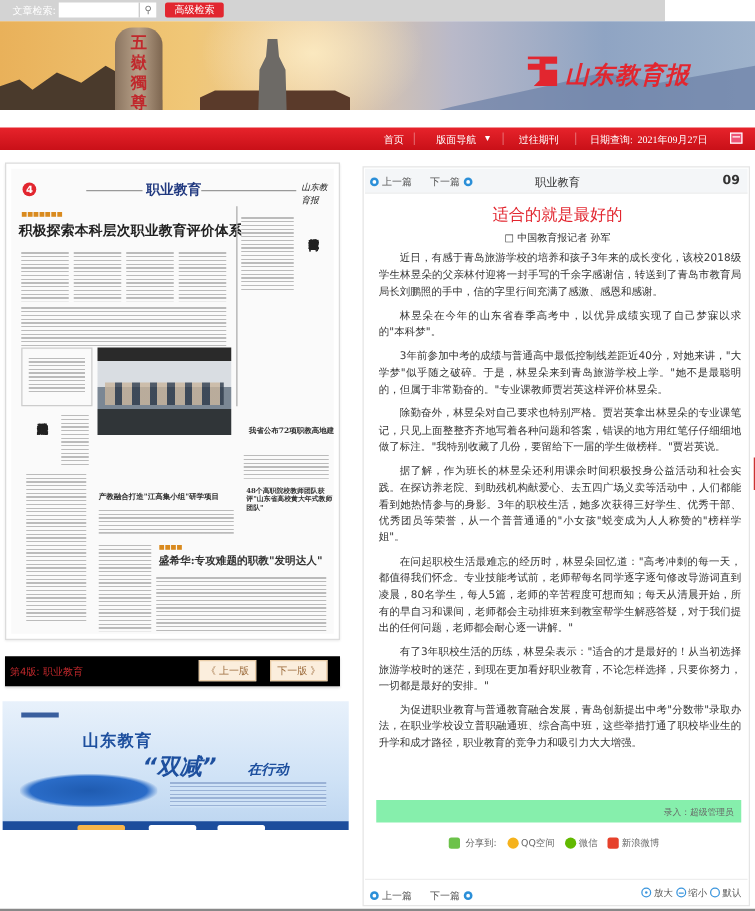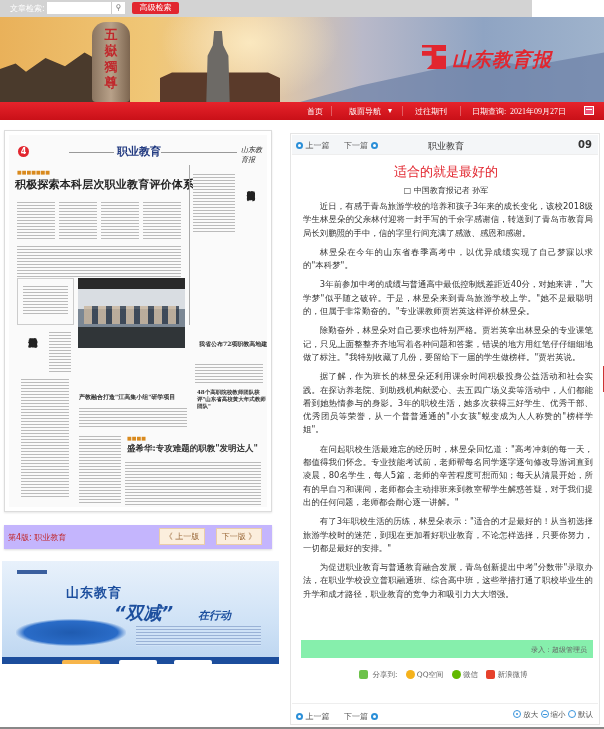--- a/index.html
+++ b/index.html
@@ -6,21 +6,21 @@
   html, body { width: 604px; height: 729px; overflow: hidden; background: #fff; font-family: "DejaVu Sans", sans-serif; font-size: 9px; color: #333; }
 
   
   .topbar { position: absolute; left: 0; top: 0; width: 532px; height: 17px; background: #d3d3d3; }
   .topbar .label { position: absolute; left: 10px; top: 3px; font-size: 8px; color: #fff; }
   .topbar .search-input { position: absolute; left: 47px; top: 2px; width: 64px; height: 12px; background: #fff; border: none; }
   .topbar .search-btn { position: absolute; left: 111px; top: 2px; width: 14px; height: 12px; background: #fff; border-left: 1px solid #ccc; color: #777; font-size: 8px; line-height: 12px; text-align: center; }
   .topbar .adv-btn { position: absolute; left: 132px; top: 2px; width: 47px; height: 12px; background: #e2262f; color: #fff; font-size: 8px; line-height: 12px; text-align: center; border-radius: 2px; }
 
   
-  .banner { position: absolute; left: 0; top: 17px; width: 604px; height: 103px; overflow: hidden;
+  .banner { position: absolute; left: 0; top: 17px; width: 604px; height: 71px; overflow: hidden;
     background: linear-gradient(90deg, #e9b15a 0%, #f0c777 25%, #e9c99d 42%, #b9b9c9 60%, #8fa4c3 80%, #9fb3cc 100%); }
   .banner .sky-glow { position: absolute; left: 160px; top: 0; width: 180px; height: 85px; background: radial-gradient(ellipse at 50% 30%, rgba(255,240,200,0.8), rgba(255,240,200,0) 70%); }
   .banner .mountain-left { position: absolute; left: 0; top: 30px; width: 130px; height: 55px; background: #4a3a2c; clip-path: polygon(0 100%, 0 40%, 12% 30%, 20% 45%, 35% 20%, 50% 35%, 65% 10%, 80% 30%, 100% 60%, 100% 100%); }
   .banner .stone { position: absolute; left: 92px; top: 5px; width: 38px; height: 80px; background: linear-gradient(90deg,#8b7560,#b8a189 50%,#7d6650); border-radius: 14px 14px 4px 4px; }
   .banner .stone-text { position: absolute; left: 103px; top: 10px; width: 16px; color: #c0282c; font-family: "DejaVu Serif", serif; font-size: 13px; font-weight: bold; line-height: 16px; text-align: center; }
   .banner .temple { position: absolute; left: 160px; top: 48px; width: 120px; height: 37px; background: #5a3a2a; clip-path: polygon(0 35%, 10% 20%, 90% 20%, 100% 35%, 100% 100%, 0 100%); }
   .banner .statue { position: absolute; left: 205px; top: 14px; width: 26px; height: 71px; background: #6d6a66; clip-path: polygon(35% 0, 65% 0, 70% 20%, 90% 35%, 95% 100%, 5% 100%, 10% 35%, 30% 20%); }
   .banner .hills-right { position: absolute; left: 300px; top: 30px; width: 304px; height: 55px; background: #6b7fa5; opacity: 0.7; clip-path: polygon(0 100%, 20% 70%, 45% 40%, 60% 20%, 75% 35%, 100% 10%, 100% 100%); }
   .banner .logo-mark { position: absolute; left: 422px; top: 28px; width: 24px; height: 24px; background: #e2262f; clip-path: polygon(0 0, 100% 0, 100% 25%, 60% 25%, 60% 45%, 100% 45%, 100% 100%, 20% 100%, 40% 80%, 40% 45%, 0 45%, 0 25%, 40% 25%, 40% 10%, 0 10%); }
   .banner .logo-text { position: absolute; left: 452px; top: 30px; color: #e2262f; font-family: "DejaVu Serif", serif; font-size: 19px; font-weight: bold; font-style: italic; letter-spacing: 1px; }
@@ -43,21 +43,21 @@
   .paper .headline { position: absolute; left: 6px; top: 42px; font-family: "DejaVu Serif", serif; font-size: 11px; font-weight: bold; color: #222; letter-spacing: 0.2px; }
   .paper .col { position: absolute; background: repeating-linear-gradient(#fafafa 0 1px, #bbb 1px 2px, #fafafa 2px 3px); }
   .paper .vtext { position: absolute; font-family: "DejaVu Serif", serif; font-weight: bold; color: #222; writing-mode: vertical-rl; }
   .paper .photo-img { position: absolute; left: 69px; top: 180px; width: 107px; height: 70px; background: linear-gradient(180deg, #2a2a2a 0 15%, #d9dde2 15% 45%, #7b8794 45% 70%, #303538 70% 100%); }
   .paper .photo-img::after { content: ""; position: absolute; left: 6px; top: 28px; width: 95px; height: 18px; background: repeating-linear-gradient(90deg, #c9b59d 0 8px, #2e3a4a 8px 14px); opacity: 0.8; }
   .paper .sub-head { position: absolute; font-family: "DejaVu Serif", serif; font-weight: bold; color: #333; white-space: nowrap; }
   .paper .vdiv { position: absolute; width: 1px; background: #aaa; }
   .paper .box { position: absolute; border: 1px solid #ccc; }
 
   
-  .page-nav { position: absolute; left: 4px; top: 525px; width: 268px; height: 24px; background: #c4b5fd; box-shadow: 0 1px 2px rgba(0,0,0,0.15); }
+  .page-nav { position: absolute; left: 4px; top: 525px; width: 268px; height: 24px; background: #000000; box-shadow: 0 1px 2px rgba(0,0,0,0.15); }
   .page-nav .page-label { position: absolute; left: 4px; top: 7px; font-size: 8px; color: #c0282c; }
   .page-nav .btn { position: absolute; top: 3px; height: 17px; width: 46px; background: #fbeedd; border: 1px solid #eacda8; color: #9b6a3b; font-size: 8px; line-height: 15px; text-align: center; }
 
   
   .promo { position: absolute; left: 2px; top: 561px; width: 277px; height: 103px; overflow: hidden; background: linear-gradient(180deg, #e8f1fb 0%, #cfe2f6 60%, #bcd5f0 100%); }
   .promo .org { position: absolute; left: 15px; top: 9px; width: 30px; height: 4px; background: #3a5f9e; }
   .promo .t1 { position: absolute; left: 64px; top: 23px; font-size: 13px; font-weight: bold; color: #1d4f9e; letter-spacing: 1px; }
   .promo .t2 { position: absolute; left: 112px; top: 40px; font-size: 18px; font-weight: bold; font-style: italic; color: #1d4f9e; }
   .promo .t3 { position: absolute; left: 196px; top: 47px; font-size: 11px; font-weight: bold; font-style: italic; color: #1d4f9e; }
   .promo .map { position: absolute; left: 14px; top: 58px; width: 110px; height: 27px; background: radial-gradient(ellipse, #1f5bb0, #2a6cc8 60%, rgba(42,108,200,0) 72%); }

